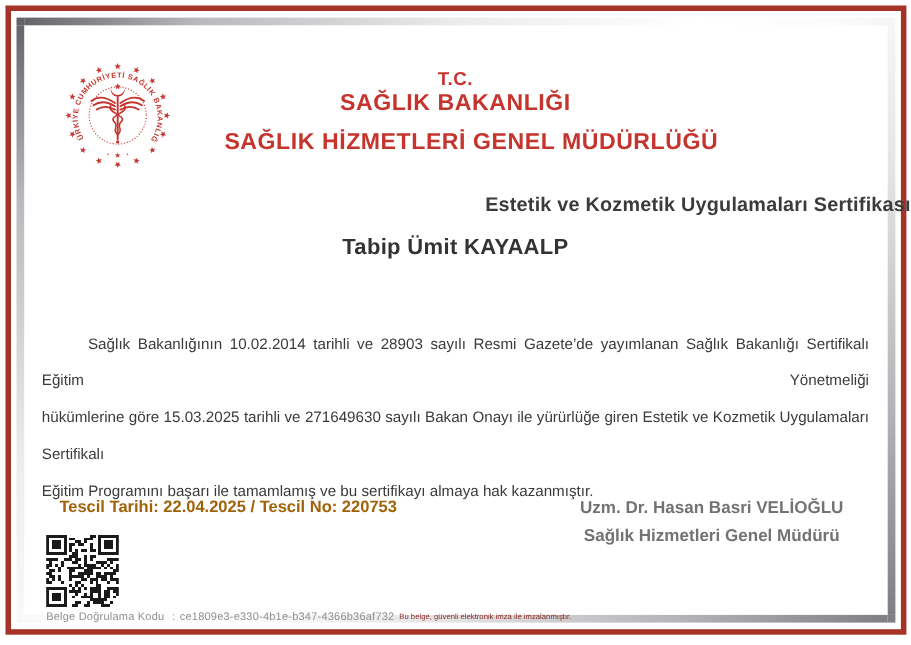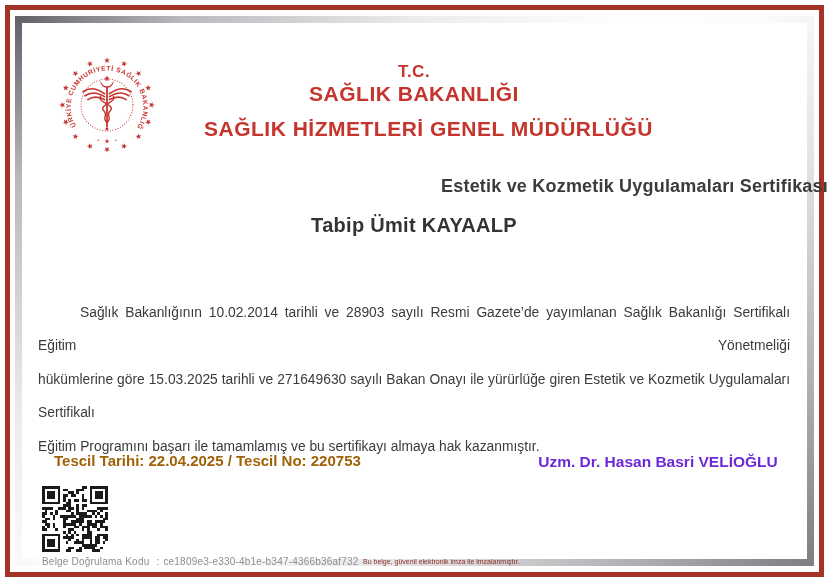--- a/index.html
+++ b/index.html
@@ -37,22 +37,22 @@
     font-size:13.8px; line-height:33.4px; color:#3b3b3b;
   }
   .body-line { text-align:justify; text-align-last:justify; white-space:pre-wrap; }
   .body-line.first { text-indent:42px; }
   .body-line.last  { text-align-last:left; }
   .registration {
     position:absolute; left:38px; top:452px;
     font-size:15px; font-weight:bold; color:#a16207;margin-left:16px;
   }
   .signature {
-    position:absolute; right:48px; top:449px; width:244px; text-align:center;
-    font-size:15.5px; font-weight:bold; color:#6d28d9; line-height:26px;
+    position:absolute; right:59px; top:449px; width:244px; text-align:center;
+    font-size:15.5px; font-weight:bold; color:#737373; line-height:26px;
   }
   .qr { position:absolute; left:42px; top:486px; width:66px; height:66px; }
   .verification {
     position:absolute; left:42px; top:556px; font-size:10px; color:#8f8f8f;
     letter-spacing:0.2px; z-index:3;text-align:center;
   }
   .verification .sep { margin:0 4px 0 7px; }
   .esign-note {
     position:absolute; left:363px; top:558px; font-size:7px; color:#8b2a23; z-index:3;
   }
@@ -127,20 +127,21 @@
   <div class="body-text">
     <div class="body-line first">Sağlık Bakanlığının 10.02.2014 tarihli ve 28903 sayılı Resmi Gazete’de yayımlanan Sağlık Bakanlığı Sertifikalı Eğitim Yönetmeliği</div>
     <div class="body-line">hükümlerine göre 15.03.2025 tarihli ve 271649630 sayılı Bakan Onayı ile yürürlüğe giren Estetik ve Kozmetik Uygulamaları Sertifikalı</div>
     <div class="body-line last">Eğitim Programını başarı ile tamamlamış ve bu sertifikayı almaya hak kazanmıştır.</div>
   </div>
 
   <div class="registration">Tescil Tarihi: 22.04.2025 / Tescil No: 220753</div>
 
   <div class="signature">
     <div>Uzm. Dr. Hasan Basri VELİOĞLU</div>
+    <div>Sağlık Hizmetleri Genel Müdürü</div>
   </div>
 
   <svg id="qr-svg" class="qr" viewBox="0 0 25 25" shape-rendering="crispEdges" fill="#1a1a1a">
       <rect x="15" y="0" width="1" height="1"></rect>
       <rect x="16" y="0" width="1" height="1"></rect>
       <rect x="8" y="1" width="1" height="1"></rect>
       <rect x="9" y="1" width="1" height="1"></rect>
       <rect x="13" y="1" width="1" height="1"></rect>
       <rect x="14" y="1" width="1" height="1"></rect>
       <rect x="15" y="1" width="1" height="1"></rect>

